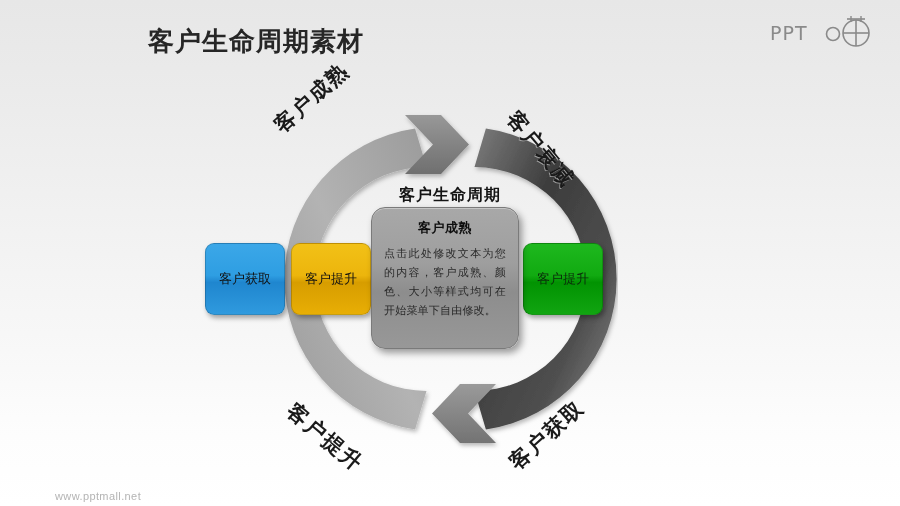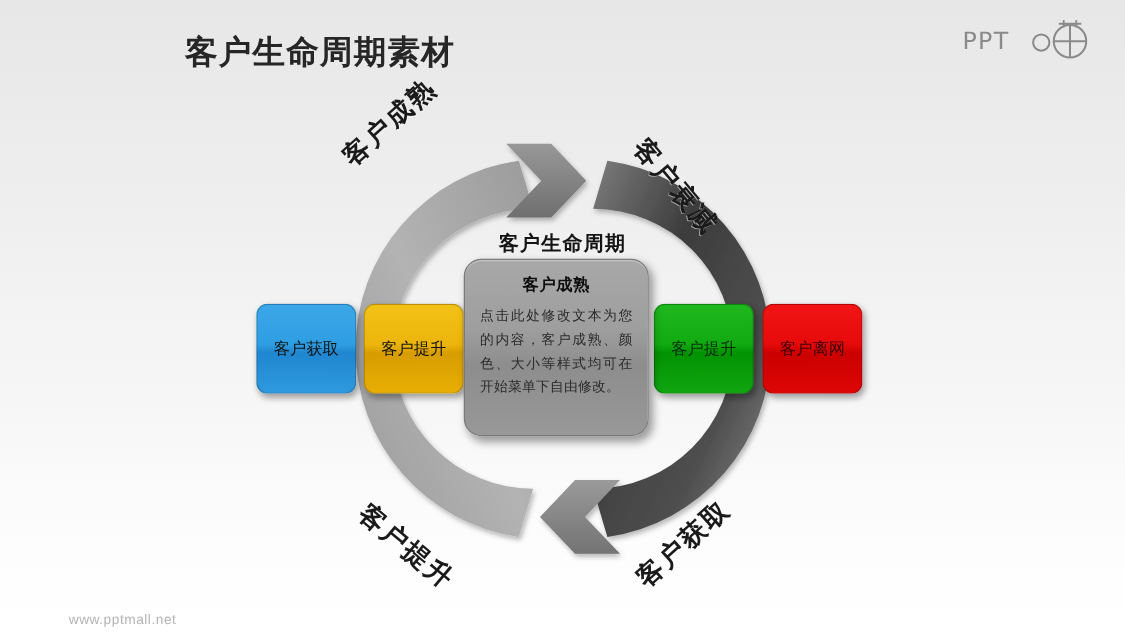--- a/index.html
+++ b/index.html
@@ -246,23 +246,20 @@
 
   <div class="stage-box" id="stage-acquire">
     <span>客户获取</span>
   </div>
   <div class="stage-box" id="stage-uplift">
     <span>客户提升</span>
   </div>
   <div class="stage-box" id="stage-decline">
     <span>客户提升</span>
   </div>
-  <div class="stage-box" id="stage-churn">
-    <span>客户离网</span>
-  </div>
 
   <div id="center-heading">客户生命周期</div>
 
   <div id="center-card">
     <div id="center-card-title">客户成熟</div>
     <div id="center-card-body">点击此处修改文本为您的内容，客户成熟、颜色、大小等样式均可在开始菜单下自由修改。</div>
   </div>
 
   <div id="footer-rule"></div>
   <div id="footer-url">www.pptmall.net</div>

